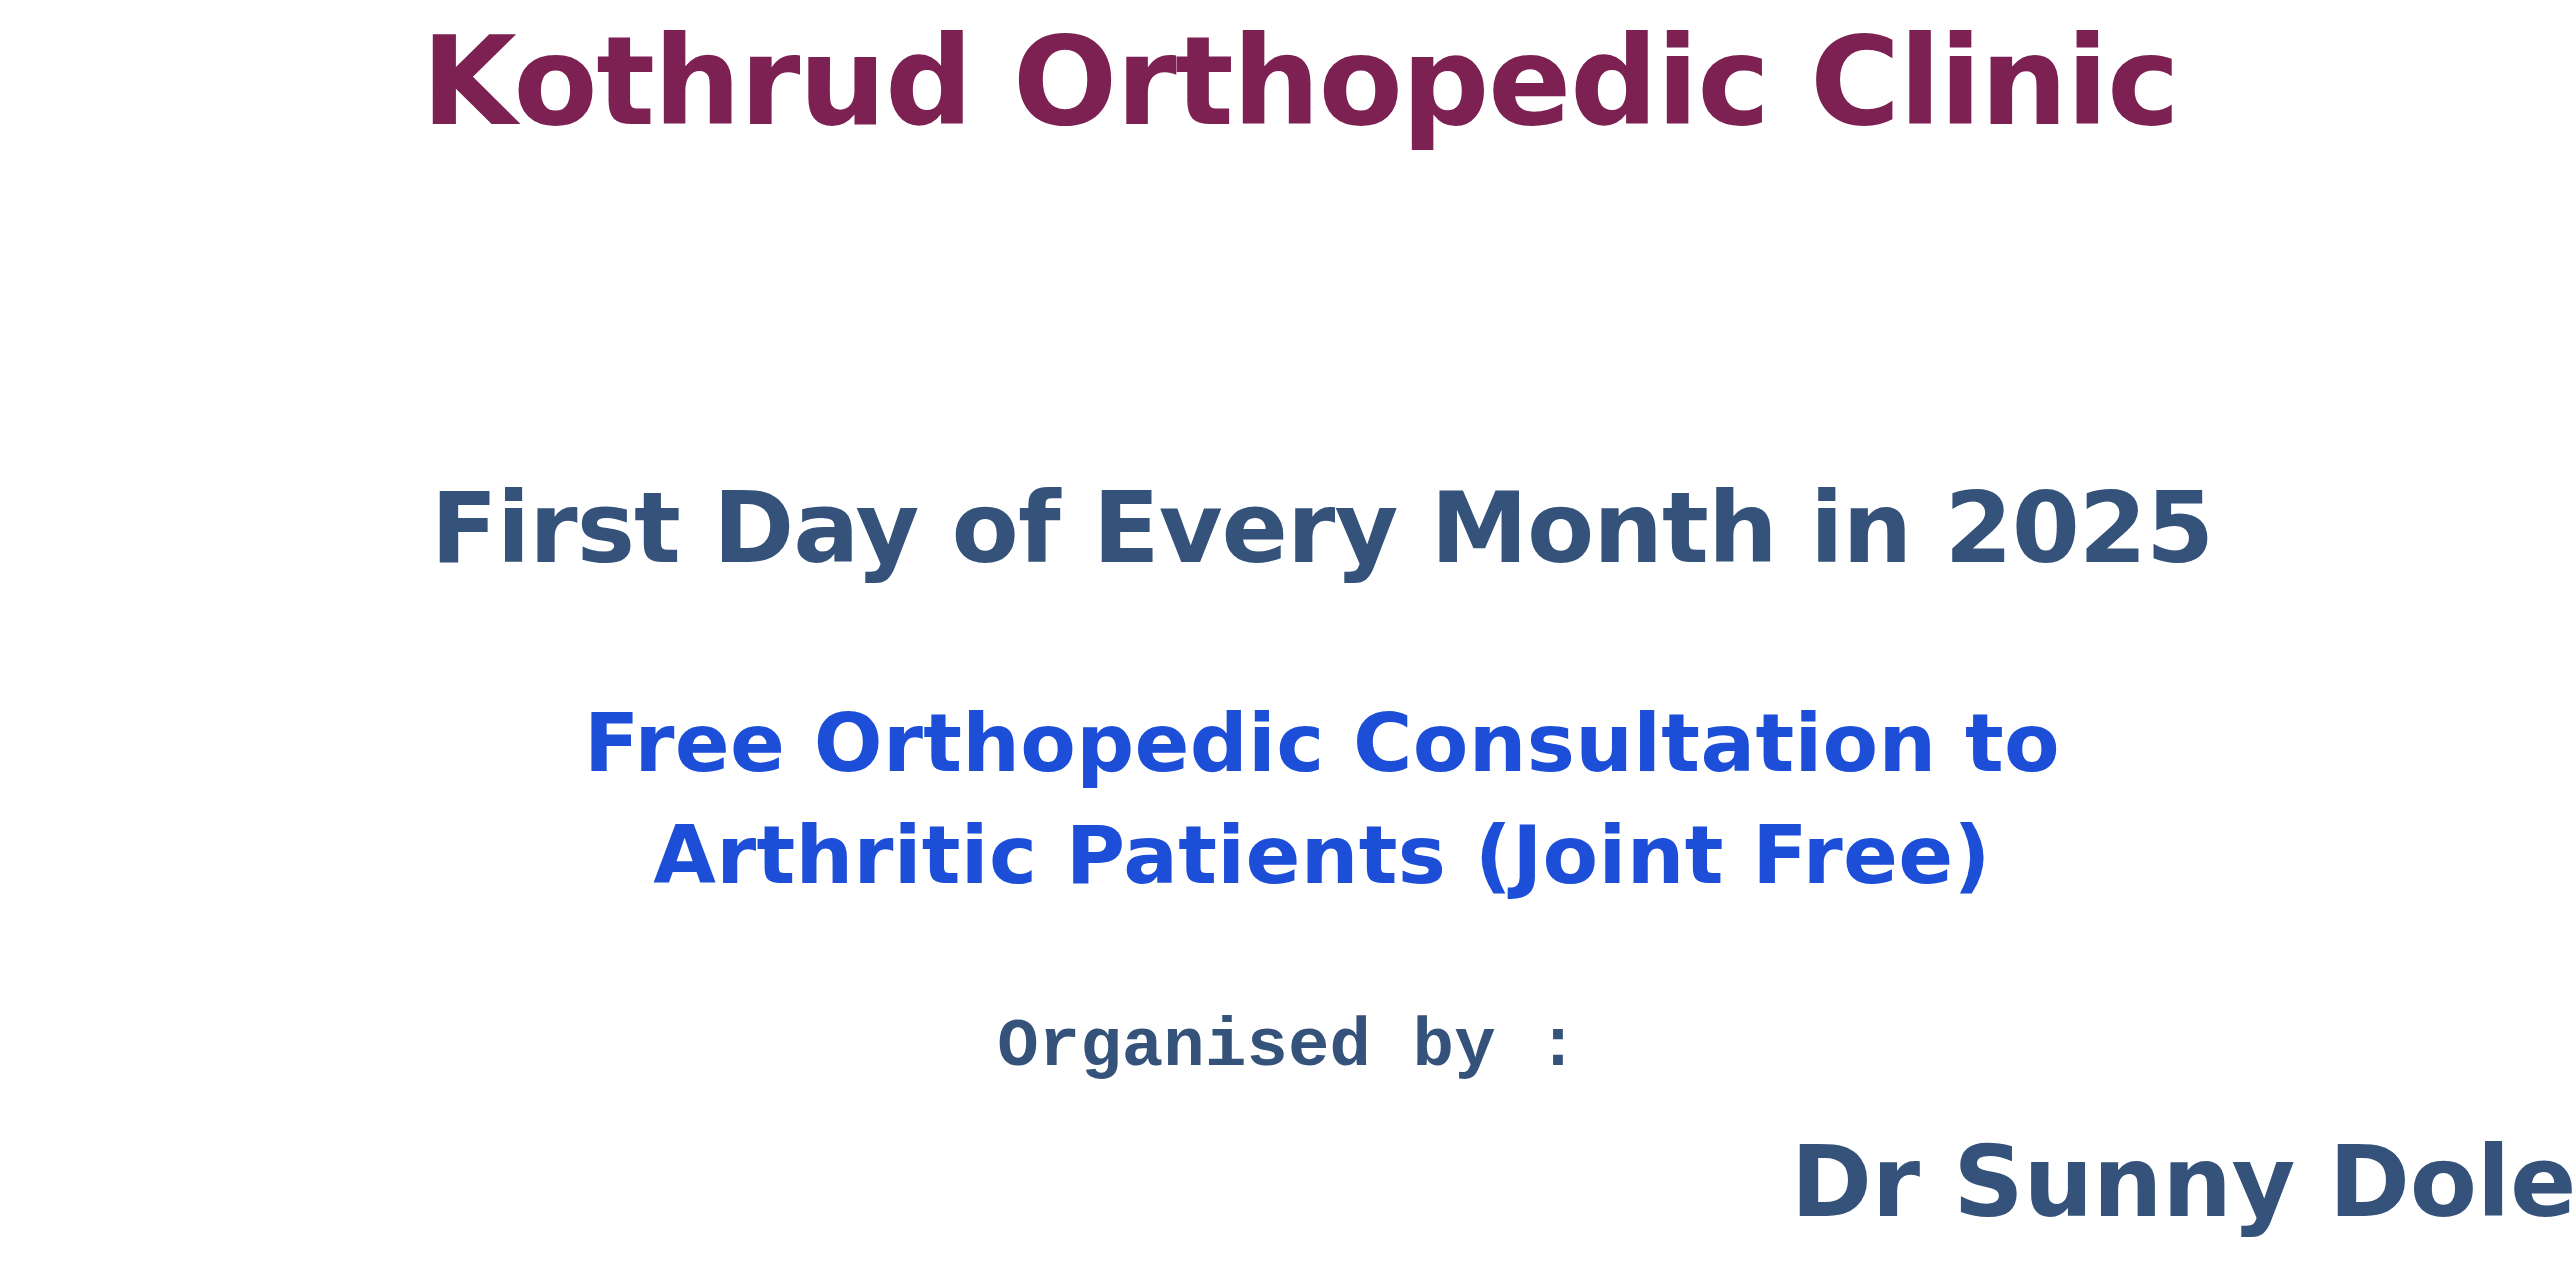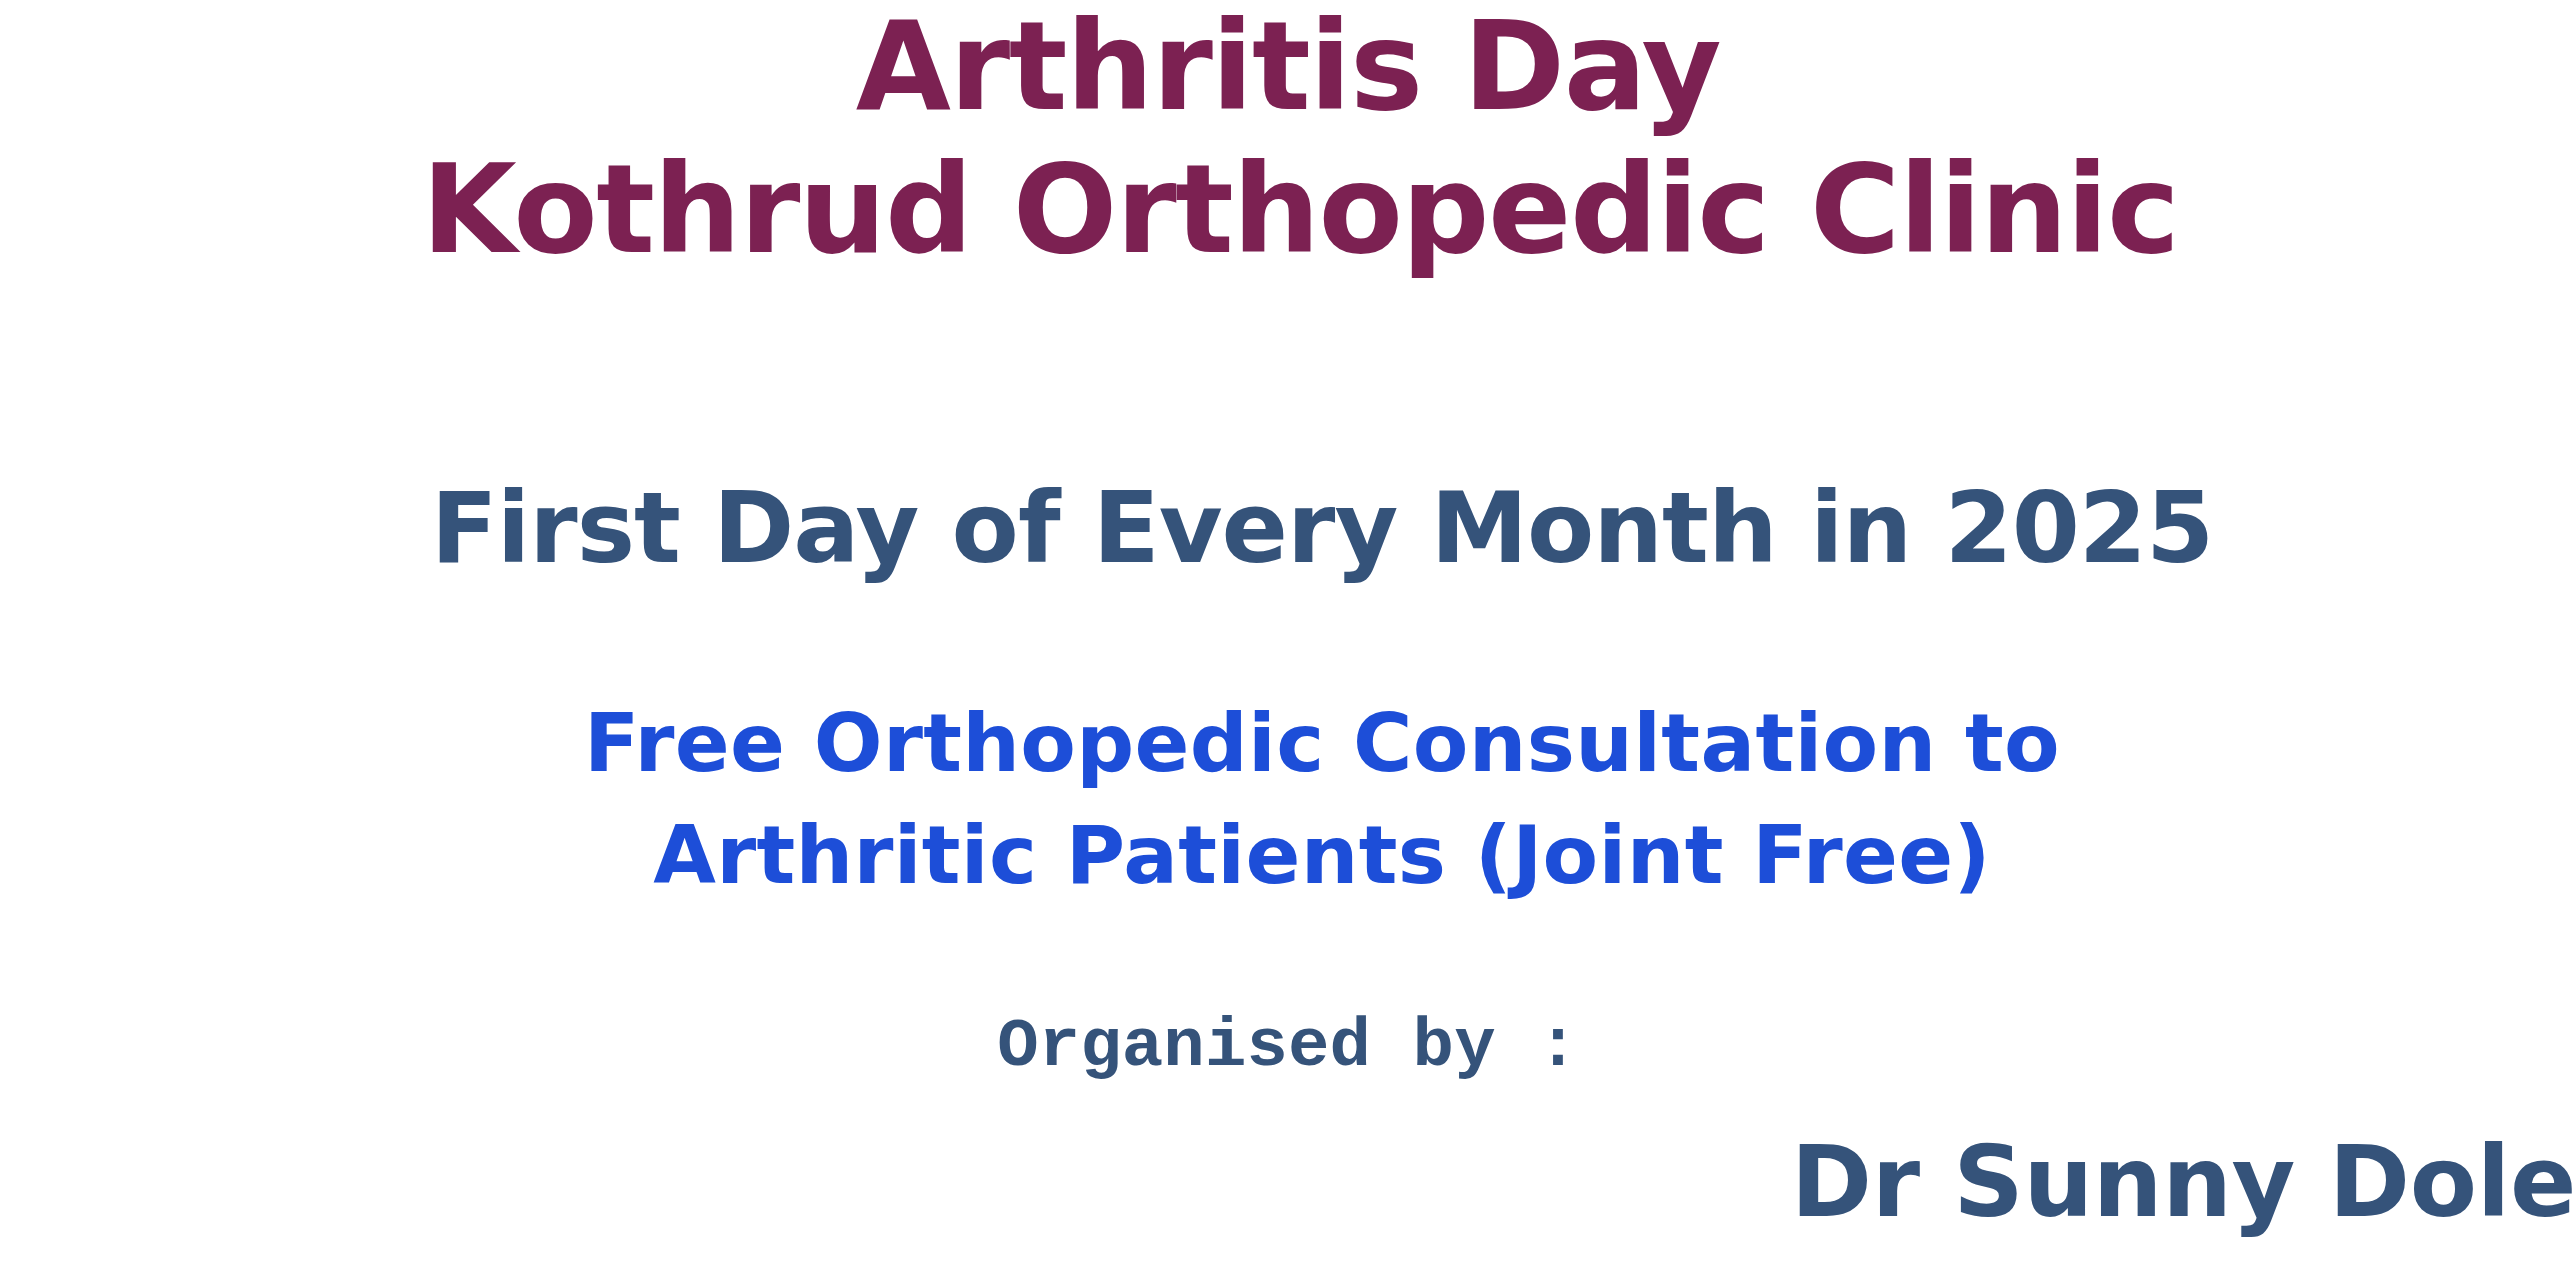--- a/index.html
+++ b/index.html
@@ -102,21 +102,20 @@
     letter-spacing: -0.004em;
     text-align: right;
   }
 </style>
 </head>
 <body>
 
 <div id="poster" style="--bg: #ffffff;">
 
   <div class="title-block">
-    <span class="title-line title-line-1" style="color: rgb(124, 33, 82);">Arthritis Day</span>
     <span class="title-line title-line-2" style="color: rgb(124, 33, 82);">Kothrud Orthopedic Clinic</span>
   </div>
 
   <div class="line date-line" style="color: rgb(53, 83, 122);">First Day of Every Month in 2025</div>
 
   <div class="offer-block" style="color: #1d4ed8; margin-left: 34px;">
     <span class="offer-line offer-line-1">Free Orthopedic Consultation to</span>
     <span class="offer-line offer-line-2">Arthritic Patients (Joint Free)</span>
   </div>
 

